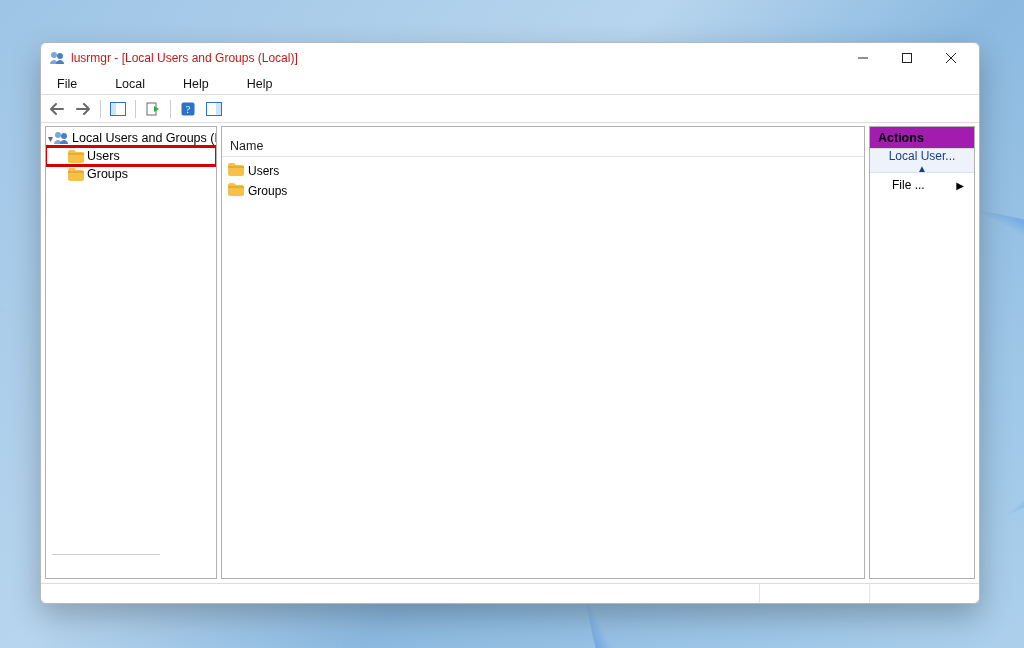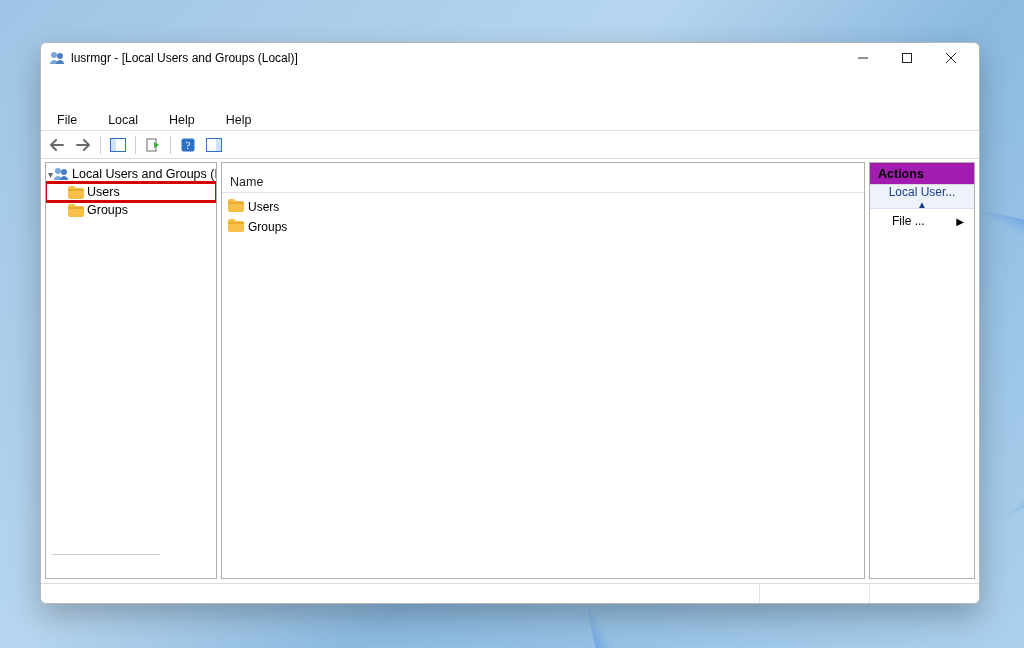--- a/index.html
+++ b/index.html
@@ -21,27 +21,27 @@
     position: absolute; left: 40px; top: 42px; width: 940px; height: 562px;
     background: #ffffff; border: 1px solid #b8b8b8; border-radius: 6px;
     box-shadow: 0 12px 30px rgba(0,0,0,0.25);
     display: flex; flex-direction: column;
   }
   .titlebar {
     height: 30px; display: flex; align-items: center; padding: 0 6px 0 8px;
     color: #555; font-size: 12px;
   }
   .titlebar .app-icon { width:16px; height:16px; margin-right:6px; display:flex; align-items:center; justify-content:center; }
-  .titlebar .title { flex: 0 0 auto; color:#000000; }
+  .titlebar .title { flex: 0 0 auto; color:#b91c1c; }
   .titlebar .spacer { flex:1; }
   .win-btn { width:44px; height:28px; display:flex; align-items:center; justify-content:center; color:#333; }
 
   .menubar {
-    height: 22px; display:flex; align-items:center; gap: 11px; padding: 0 6px;
-    border-bottom: 1px solid #ddd; font-size:12.5px; color:#111;margin-top:36px;
+    height: 22px; display:flex; align-items:center; gap: 18px; padding: 0 6px;
+    border-bottom: 1px solid #ddd; font-size:12.5px; color:#111;
   }
   .menubar .menu { padding: 2px 10px; }
 
   .toolbar {
     height: 28px; display:flex; align-items:center; padding: 2px 4px; gap:2px;
     border-bottom: 1px solid #ddd;
   }
   .tb-btn { width:24px; height:22px; border:1px solid transparent; border-radius:3px;
     display:flex; align-items:center; justify-content:center; }
   .tb-sep { width:1px; height:18px; background:#ccc; margin:0 3px; }

